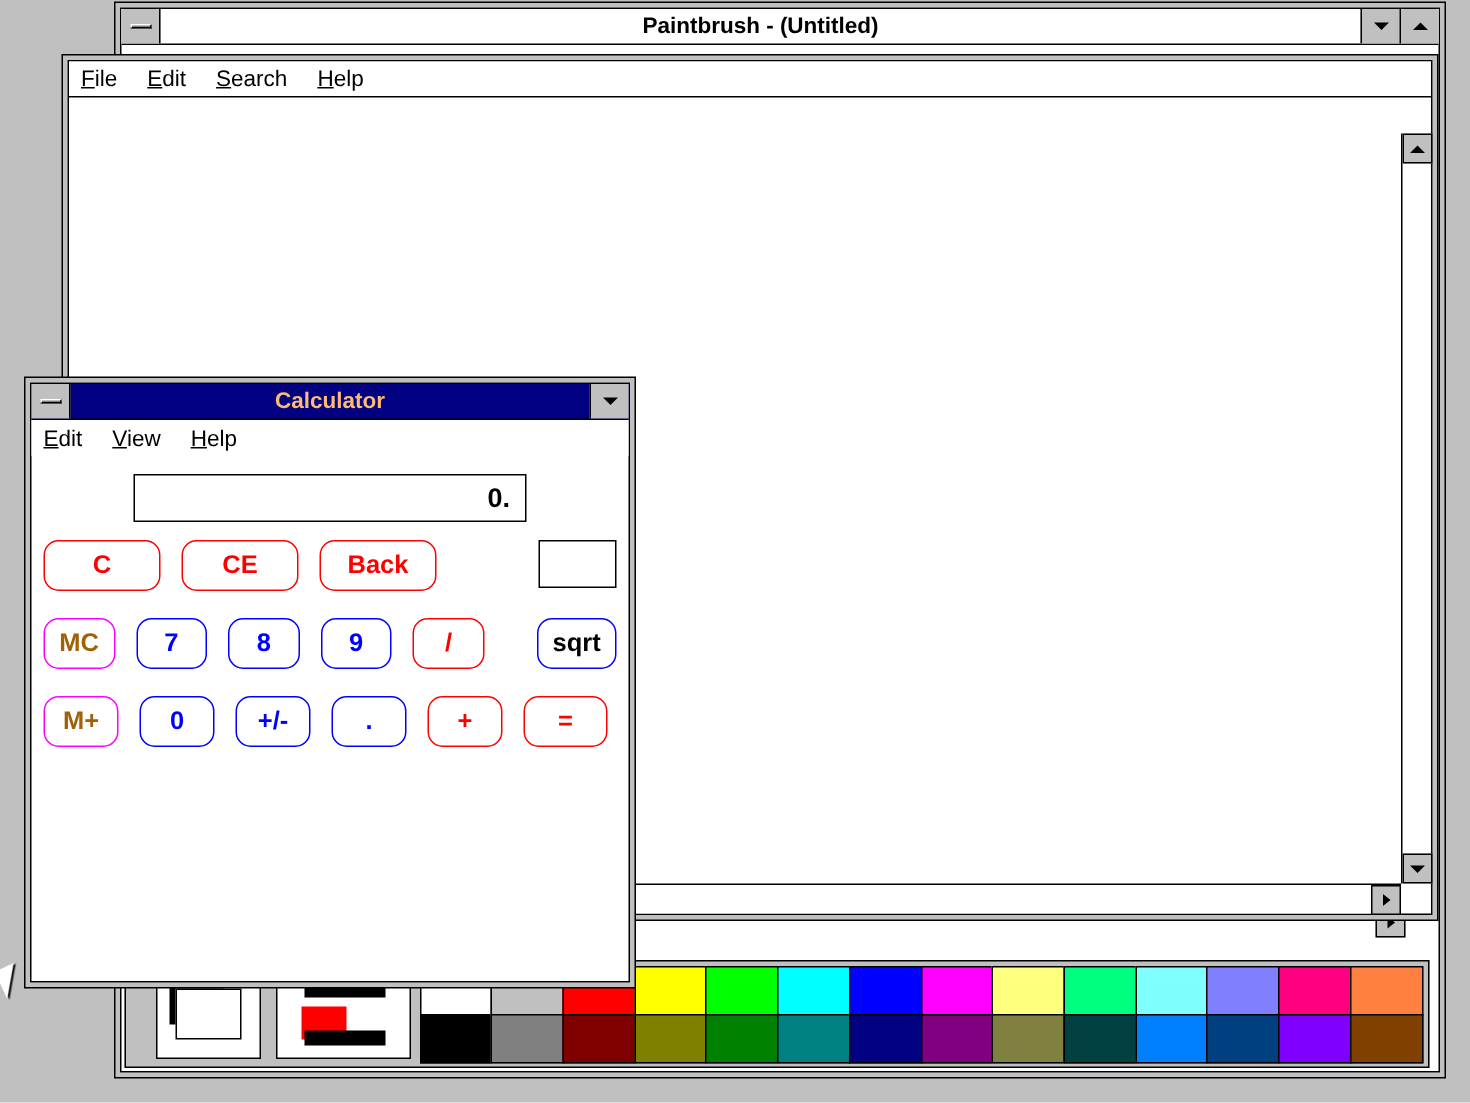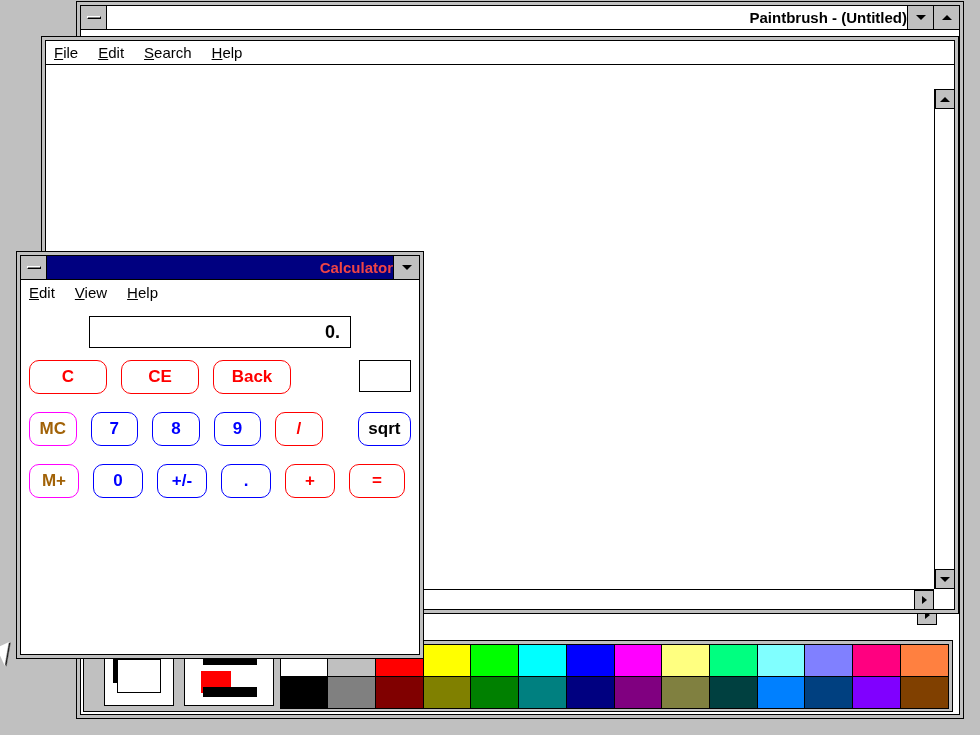--- a/index.html
+++ b/index.html
@@ -20,24 +20,24 @@
     box-shadow: 0 0 0 3px #c0c0c0, 0 0 0 4px #000;
   }
   .titlebar {
     height: 24px;
     background: #fff;
     border-bottom: 1px solid #000;
     display: flex;
     align-items: stretch;
     font-weight: bold;
   }
-  .titlebar.active { background: #000080; color: #ef4444; }
+  .titlebar.active { background: #000080; color: #fdba74; }
   .tb-center {
     flex: 1;
-    text-align: right;
+    text-align: center;
     line-height: 24px;
     font-size: 15px;
   }
   .sysbtn {
     width: 26px;
     border-right: 1px solid #000;
     display: flex;
     align-items: center;
     justify-content: center;
     background: #c0c0c0;

